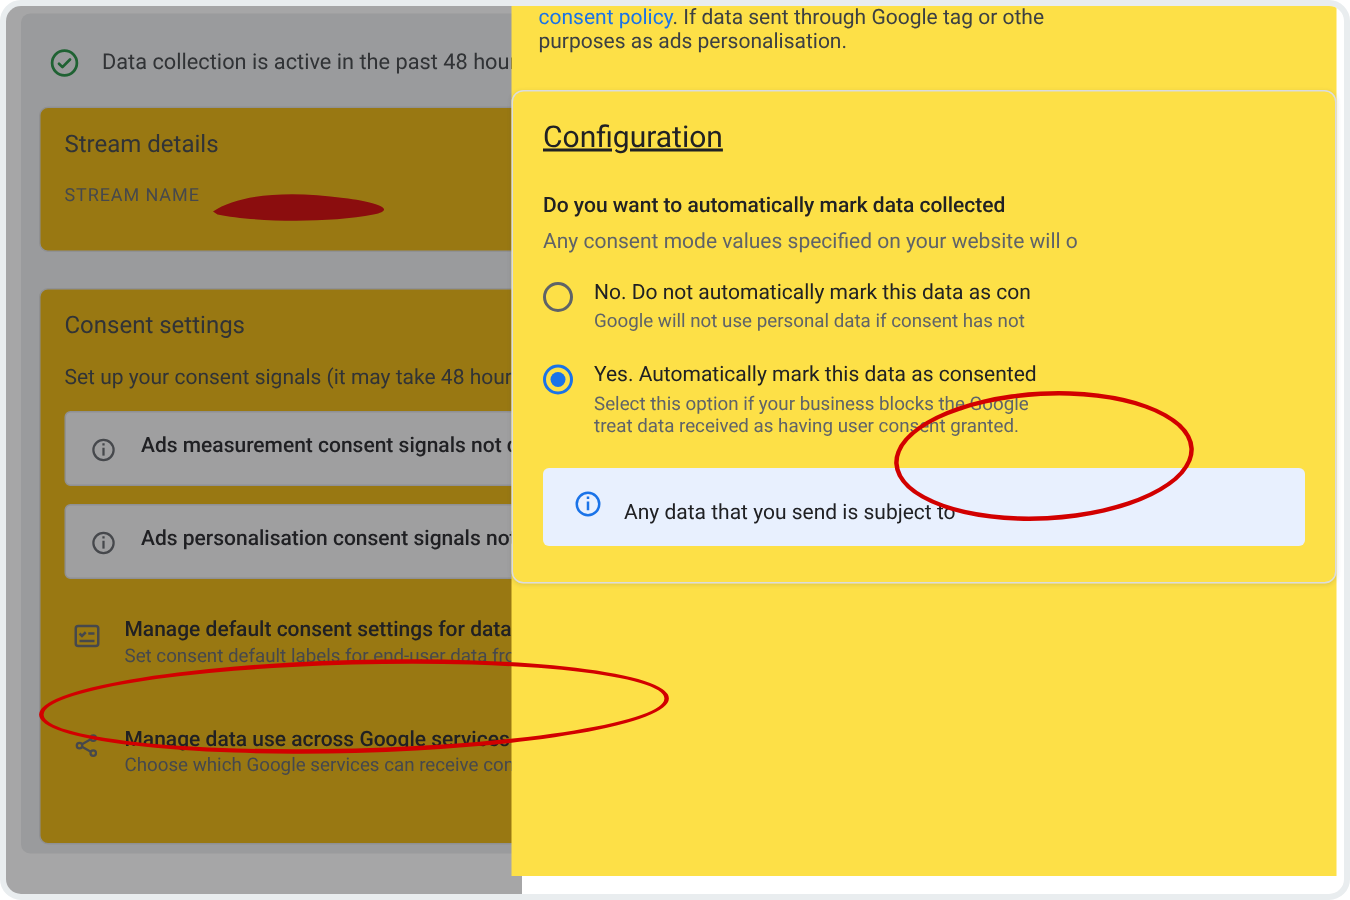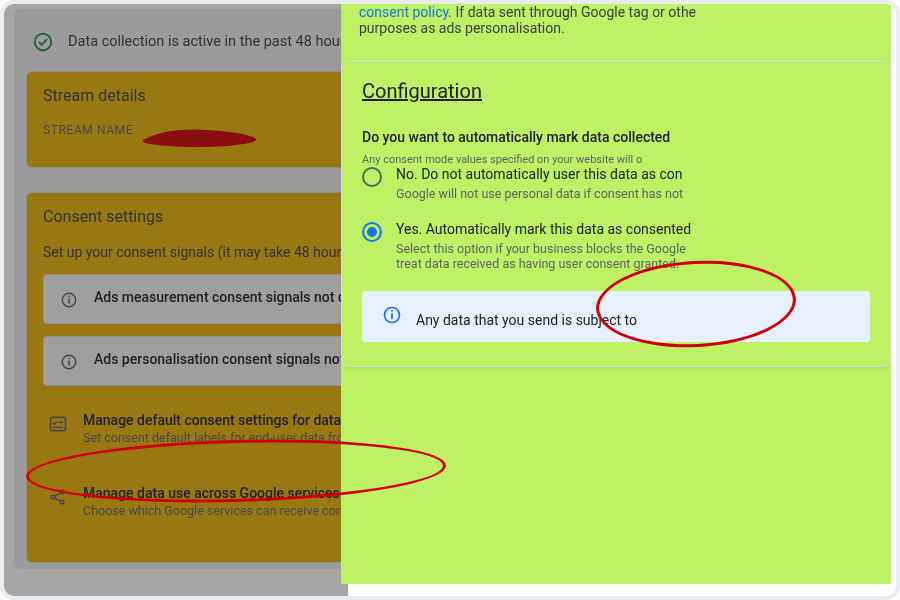--- a/index.html
+++ b/index.html
@@ -84,21 +84,21 @@
   .line-item .desc { font-size: 12.5px; color: #5f6368; margin-top: 2px; }
   .icon-slot { width: 22px; display:flex; justify-content:center; padding-top:2px; flex-shrink:0; }
 
   
   .right {
     position: absolute;
     right: 5px;
     top: 0;
     width: 550px;
     height: 580px;
-    background: #bef264;
+    background: #fde047;
     padding: 0 0 0 0;
   }
   .right-top {
     padding: 0 18px 14px 18px;
     font-size: 14px;
     color: #3c4043;
   }
   .right-top a { color: #1a73e8; text-decoration: none; }
   .config-card {
     margin: 10px 0 0 0;
@@ -114,22 +114,23 @@
     margin-bottom: 26px;
     text-decoration: underline;
   }
   .config-q {
     font-size: 14px;
     font-weight: 500;
     color: #202124;
     margin-bottom: 8px;
   }
   .config-note {
-    font-size: 11px;
+    font-size: 14px;
     color: #5f6368;
+    margin-bottom: 18px;
   }
   .radio-row {
     display: flex;
     gap: 14px;
     align-items: flex-start;
     margin-bottom: 20px;
   }
   .radio {
     width: 20px; height: 20px; border-radius: 50%;
     border: 2px solid #5f6368; flex-shrink:0;
@@ -273,21 +274,21 @@
   </div>
 
   <div class="config-card">
     <div class="config-h">Configuration</div>
     <div class="config-q">Do you want to automatically mark data collected</div>
     <div class="config-note">Any consent mode values specified on your website will o</div>
 
     <div class="radio-row">
       <div class="radio"></div>
       <div class="radio-text">
-        <div class="t">No. Do not automatically user this data as con</div>
+        <div class="t">No. Do not automatically mark this data as con</div>
         <div class="d">Google will not use personal data if consent has not</div>
       </div>
     </div>
 
     <div class="radio-row">
       <div class="radio selected"></div>
       <div class="radio-text">
         <div class="t">Yes. Automatically mark this data as consented</div>
         <div class="d">
           <span>Select this option if your business blocks the Google</span><br>

